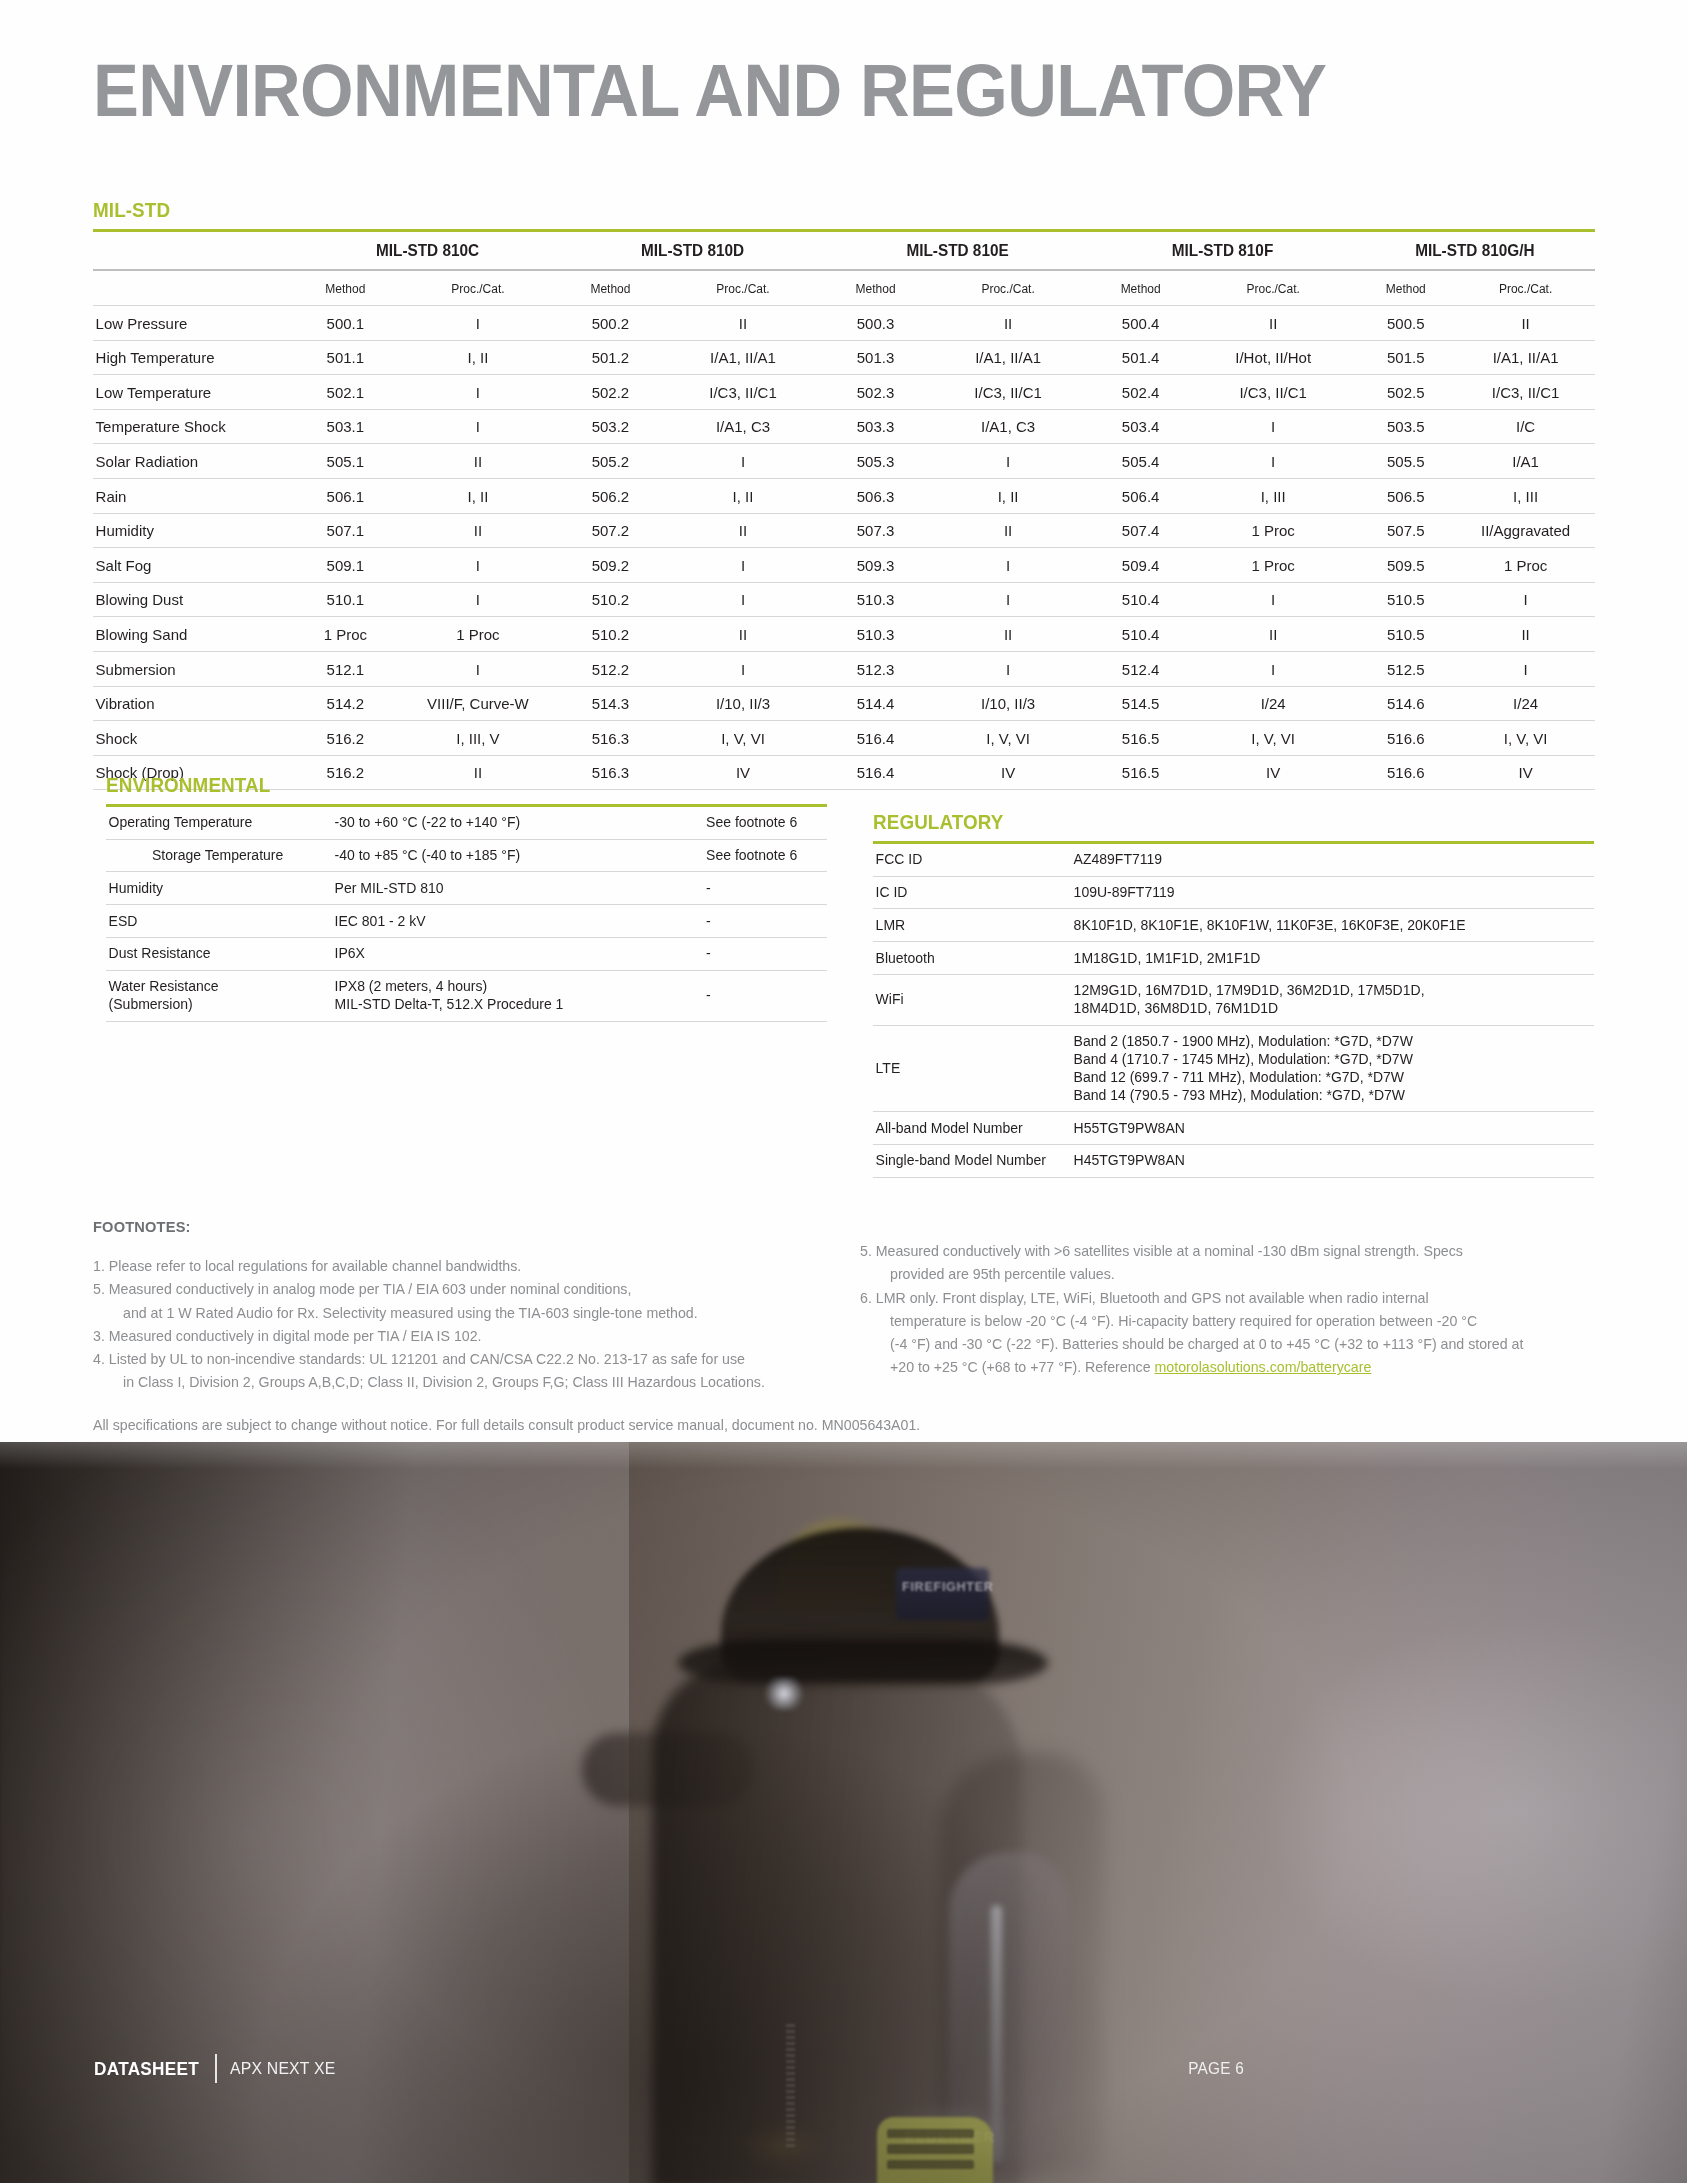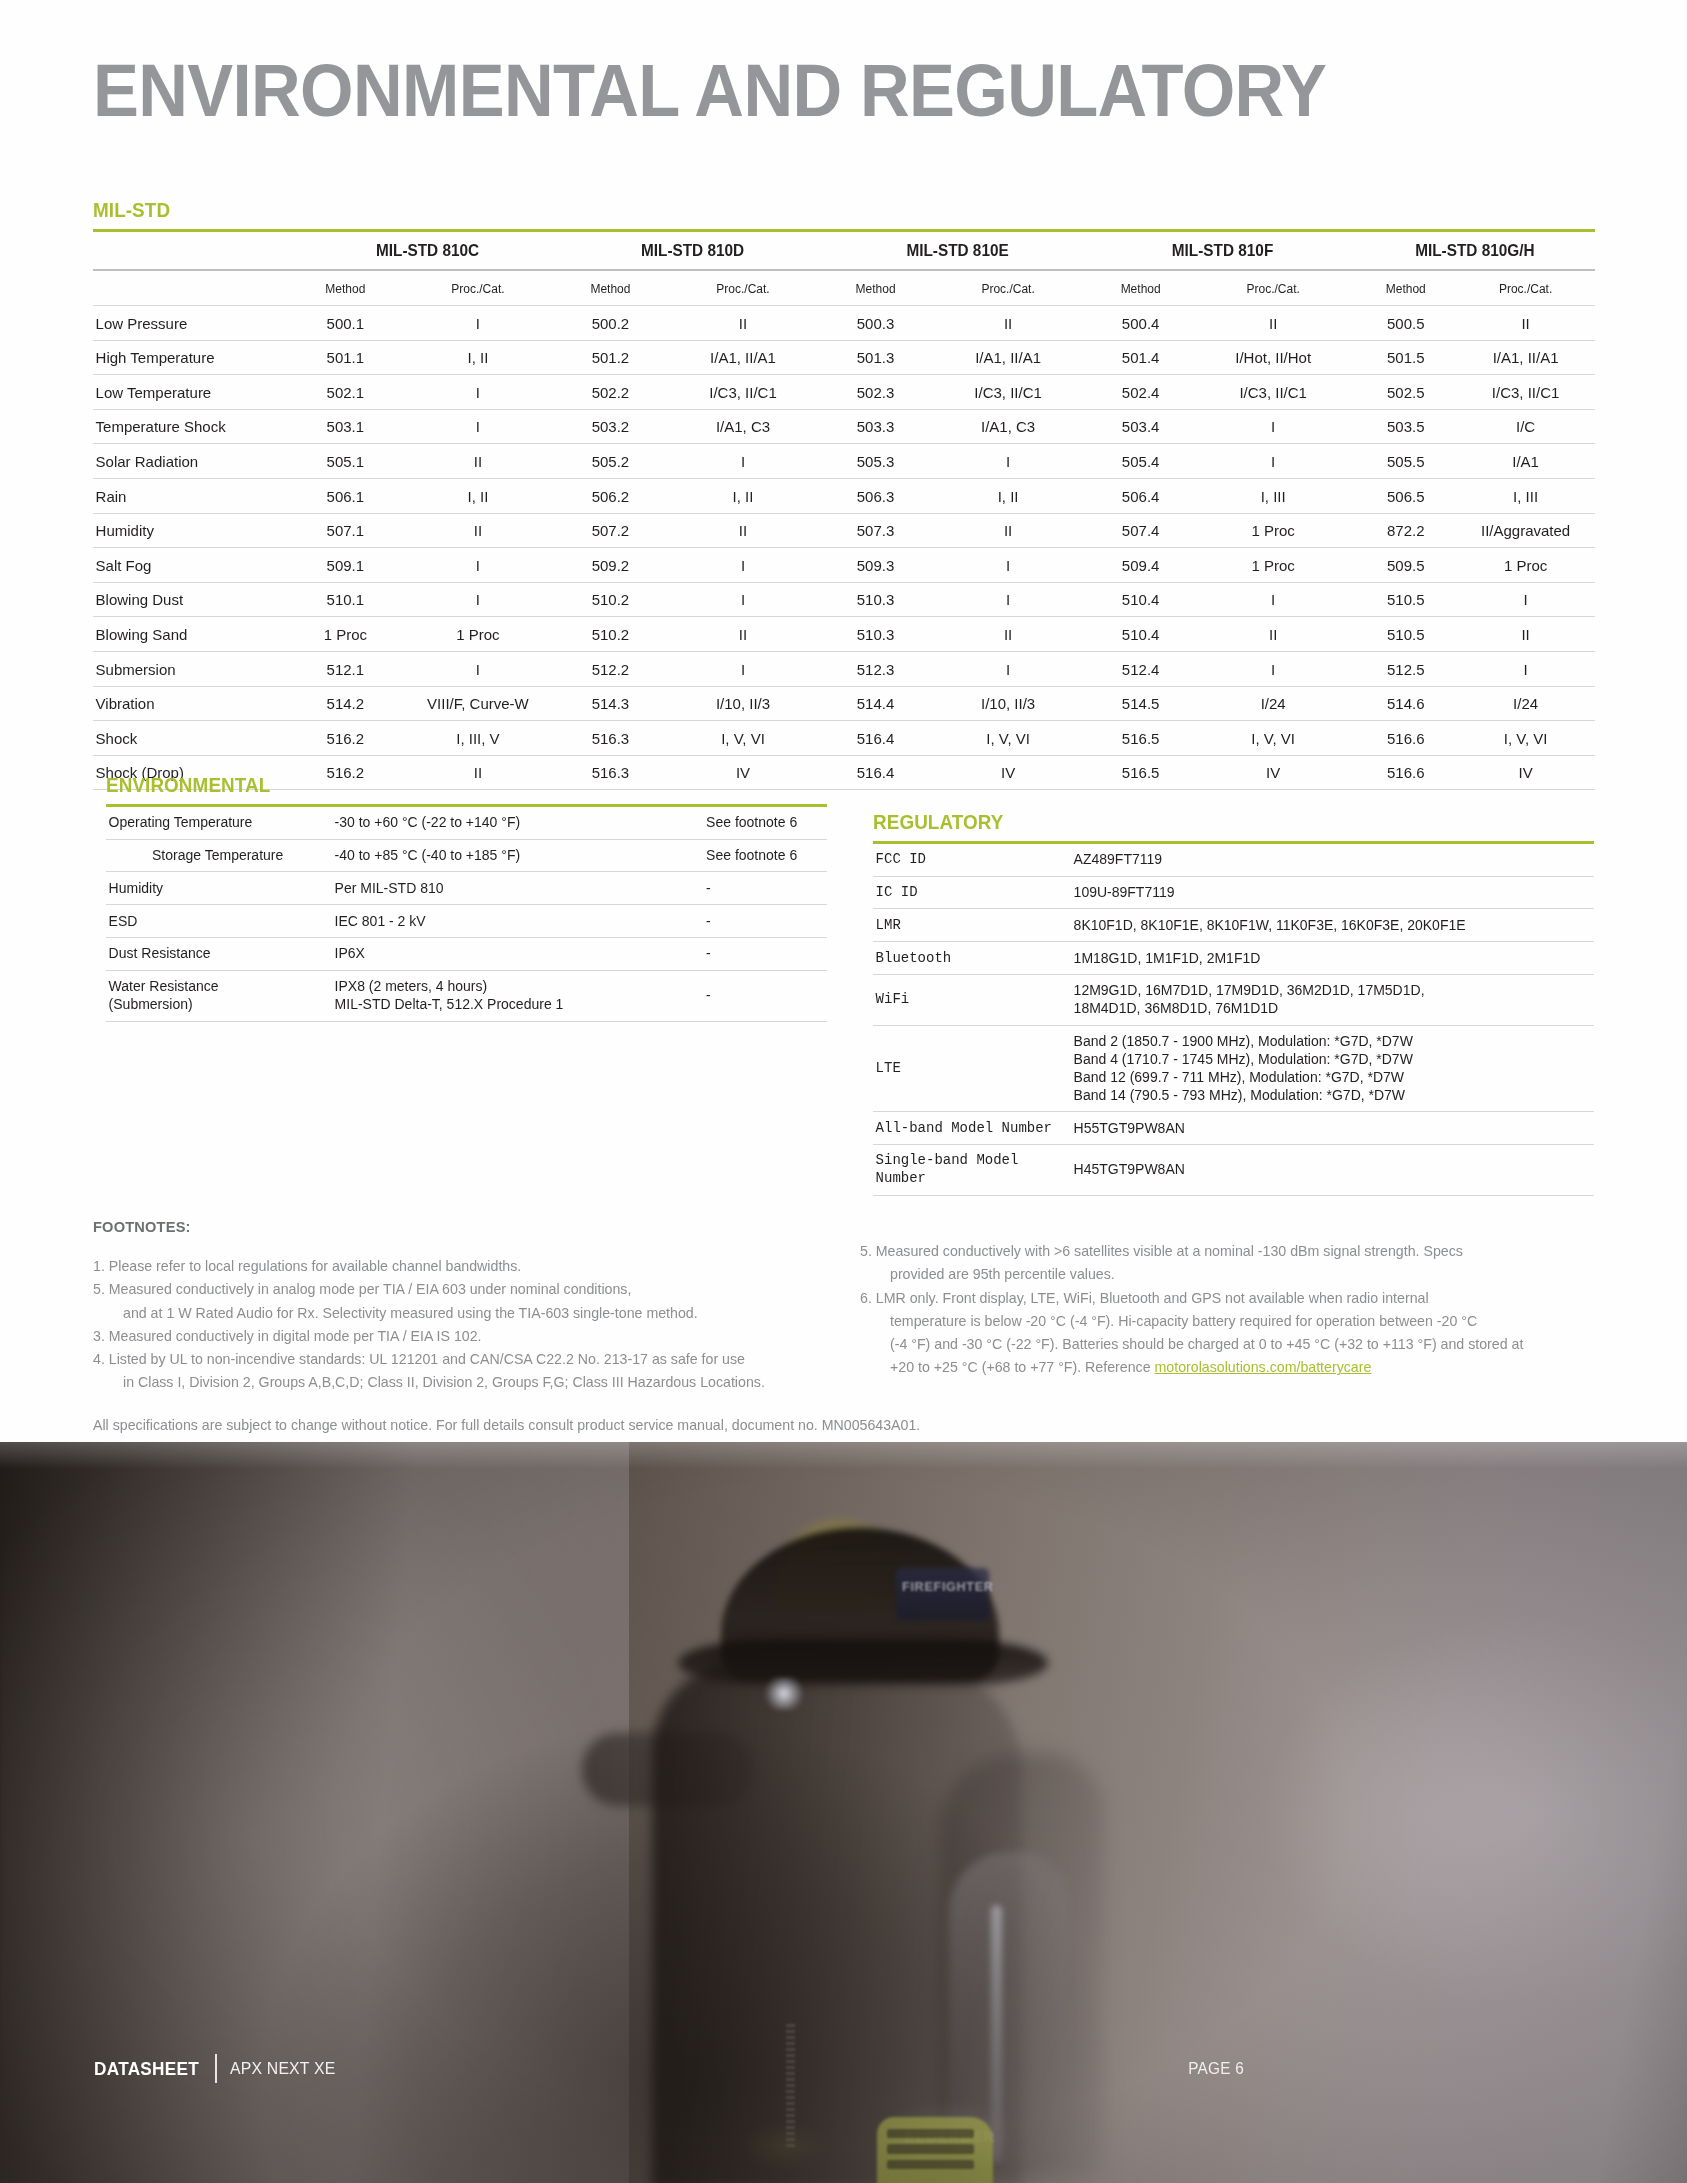--- a/index.html
+++ b/index.html
@@ -67,21 +67,21 @@
   .spec { width:100%; border-collapse:collapse; }
   .spec td {
     font-size:14px; vertical-align:middle;
     padding:7.3px 5.3px 6.6px 2.6px; border-top:1.3px solid #d6d7d8;
     line-height:1.28;
   }
   .spec tr:first-child td { border-top:none; }
   .spec tr:last-child td { border-bottom:1.3px solid #d6d7d8; }
   .spec td.k { width:205px; }
   .spec td.n { width:112px; }
-  #reg .spec td.k { width:198px;font-family:Liberation Mono, monospace; }
+  #reg .spec td.k { width:198px; }
   #reg .spec td.v { white-space:pre-line; }
   #env .spec td.v { white-space:pre-line; width:337px; }
 
   
   #fnwrap { position:absolute; left:93px; top:1217px; width:1502px;
             color:#8c8e91; font-size:14.2px; line-height:1.5; }
   #fn-title { font-weight:bold; color:#6d6f72; font-size:14.6px;
               letter-spacing:0.2px; margin-bottom:4px; }
   #fn-left  { position:absolute; left:0px;    top:39px;  width:721px; }
   #fn-right { position:absolute; left:767px; top:24px;  width:754px; }
@@ -388,21 +388,21 @@
           <tr>
             <td class="rowlab">Humidity</td>
             <td>507.1</td>
             <td>II</td>
             <td>507.2</td>
             <td>II</td>
             <td>507.3</td>
             <td>II</td>
             <td>507.4</td>
             <td>1 Proc</td>
-            <td>872.2</td>
+            <td>507.5</td>
             <td>II/Aggravated</td>
           </tr>
           <tr>
             <td class="rowlab">Salt Fog</td>
             <td>509.1</td>
             <td>I</td>
             <td>509.2</td>
             <td>I</td>
             <td>509.3</td>
             <td>I</td>

